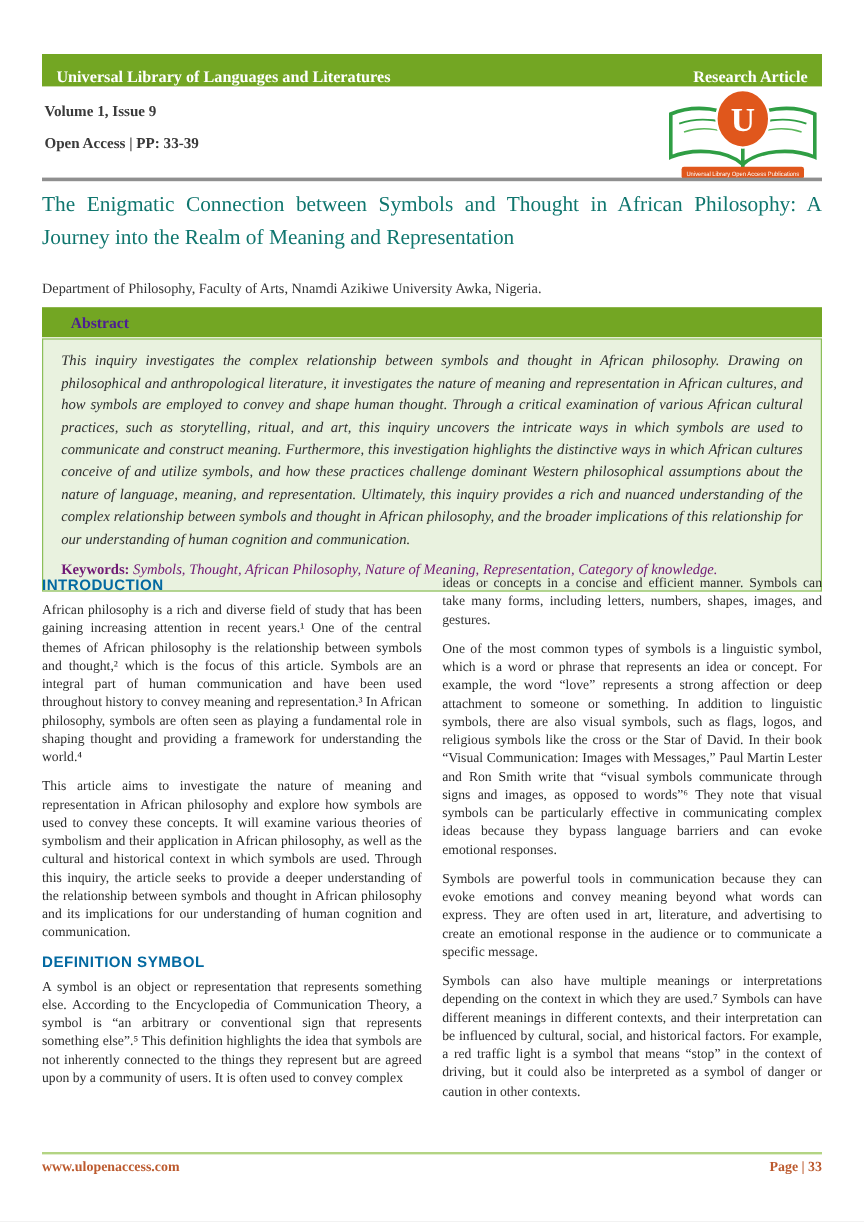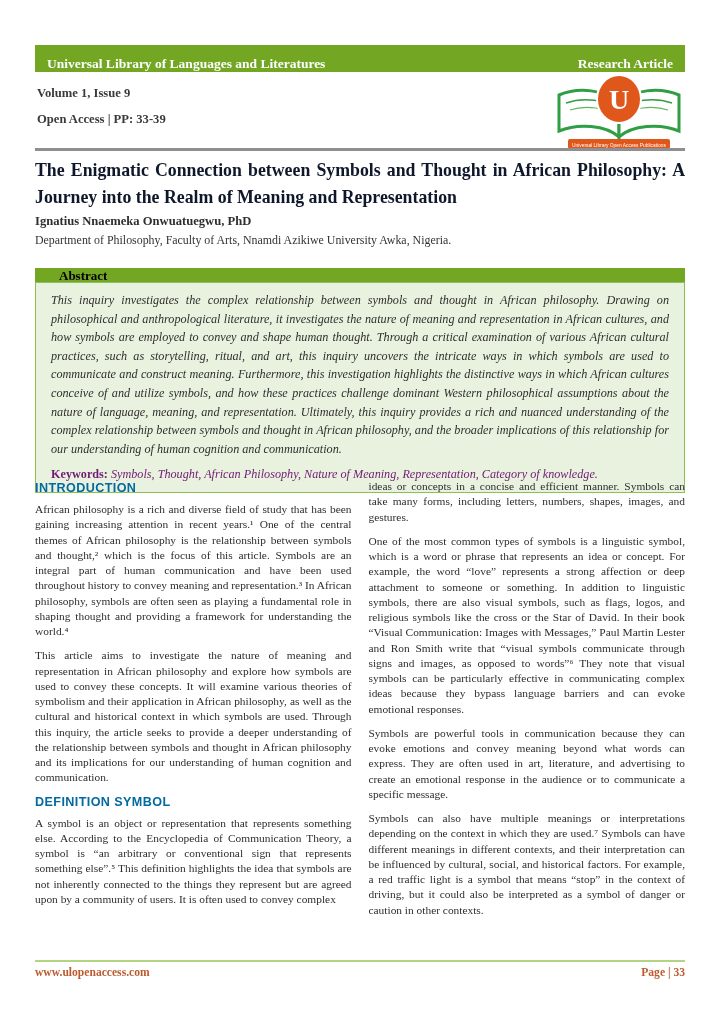--- a/index.html
+++ b/index.html
@@ -14,29 +14,29 @@
     background:#73a623;color:#ffffff;display:flex;justify-content:space-between;align-items:flex-end;
     padding:0 12px;font-weight:bold;font-size:13.5px;
   }
   .meta-block{position:absolute;top:86px;left:37px;font-weight:bold;color:#3a3a3a;font-size:12.6px;}
   .meta-block div{margin-bottom:11px;}
   .logo{position:absolute;top:74px;right:32px;width:138px;height:76px;}
   .top-rule{position:absolute;top:148px;left:35px;right:35px;height:3px;background:#8f8f8f;}
   
   .title{
     position:absolute;top:157px;left:35px;right:35px;
-    font-size:17.8px;font-weight:bold;color:#0f172a;line-height:27px;text-align:justify;
+    font-size:17.8px;font-weight:normal;color:#0f766e;line-height:27px;text-align:justify;
   }
   .author{position:absolute;top:214px;left:35px;right:35px;font-weight:bold;font-size:12.6px;color:#2e2e2e;}
   .affiliation{position:absolute;top:233px;left:35px;right:35px;font-size:11.9px;color:#333;}
   
   .abstract-bar{
-    position:absolute;top:268px;left:35px;right:35px;height:25px;box-sizing:border-box;
-    background:#73a623;color:#000000;font-weight:bold;font-size:13px;
-    display:flex;align-items:flex-start;padding-left:24px;
+    position:absolute;top:256px;left:35px;right:35px;height:25px;box-sizing:border-box;
+    background:#73a623;color:#4c1d95;font-weight:bold;font-size:13px;
+    display:flex;align-items:center;padding-left:24px;
   }
   .abstract-box{
     position:absolute;top:282px;left:35px;right:35px;box-sizing:border-box;
     background:#e9f2df;border:1.6px solid #8cbf59;padding:8px 15px 9px 15px;
   }
   .abstract-text{font-style:italic;font-size:12.2px;line-height:18.6px;text-align:justify;color:#2f2f2f;}
   .keywords-line{margin-top:7px;font-size:12.2px;line-height:18px;color:#701a75;}
   .keywords-label{font-weight:bold;font-style:normal;}
   .keywords-value{font-style:italic;}
   
@@ -84,21 +84,20 @@
       <text x="69" y="35" text-anchor="middle" font-size="28" font-weight="bold" fill="#ffffff" font-family="Liberation Serif, DejaVu Serif, serif">U</text>
 
       <rect x="18" y="65" width="102" height="10" rx="2" fill="#e0571c"></rect>
       <text x="69" y="72.5" text-anchor="middle" font-size="5.2" fill="#ffffff" font-family="Liberation Sans, DejaVu Sans, sans-serif" textLength="94" lengthAdjust="spacingAndGlyphs">Universal Library Open Access Publications</text>
     </svg>
   </div>
 
   <div class="top-rule"></div>
 
   <div class="title">The Enigmatic Connection between Symbols and Thought in African Philosophy: A Journey into the Realm of Meaning and Representation</div>
-  <div class="author">Ignatius Nnaemeka Onwuatuegwu, PhD</div>
   <div class="affiliation">Department of Philosophy, Faculty of Arts, Nnamdi Azikiwe University Awka, Nigeria.</div>
 
   <div class="abstract-bar">
     <span>Abstract</span>
   </div>
   <div class="abstract-box">
     <div class="abstract-text">This inquiry investigates the complex relationship between symbols and thought in African philosophy. Drawing on philosophical and anthropological literature, it investigates the nature of meaning and representation in African cultures, and how symbols are employed to convey and shape human thought. Through a critical examination of various African cultural practices, such as storytelling, ritual, and art, this inquiry uncovers the intricate ways in which symbols are used to communicate and construct meaning. Furthermore, this investigation highlights the distinctive ways in which African cultures conceive of and utilize symbols, and how these practices challenge dominant Western philosophical assumptions about the nature of language, meaning, and representation. Ultimately, this inquiry provides a rich and nuanced understanding of the complex relationship between symbols and thought in African philosophy, and the broader implications of this relationship for our understanding of human cognition and communication.</div>
     <div class="keywords-line">
       <span class="keywords-label">Keywords:</span>
       <span> </span>

